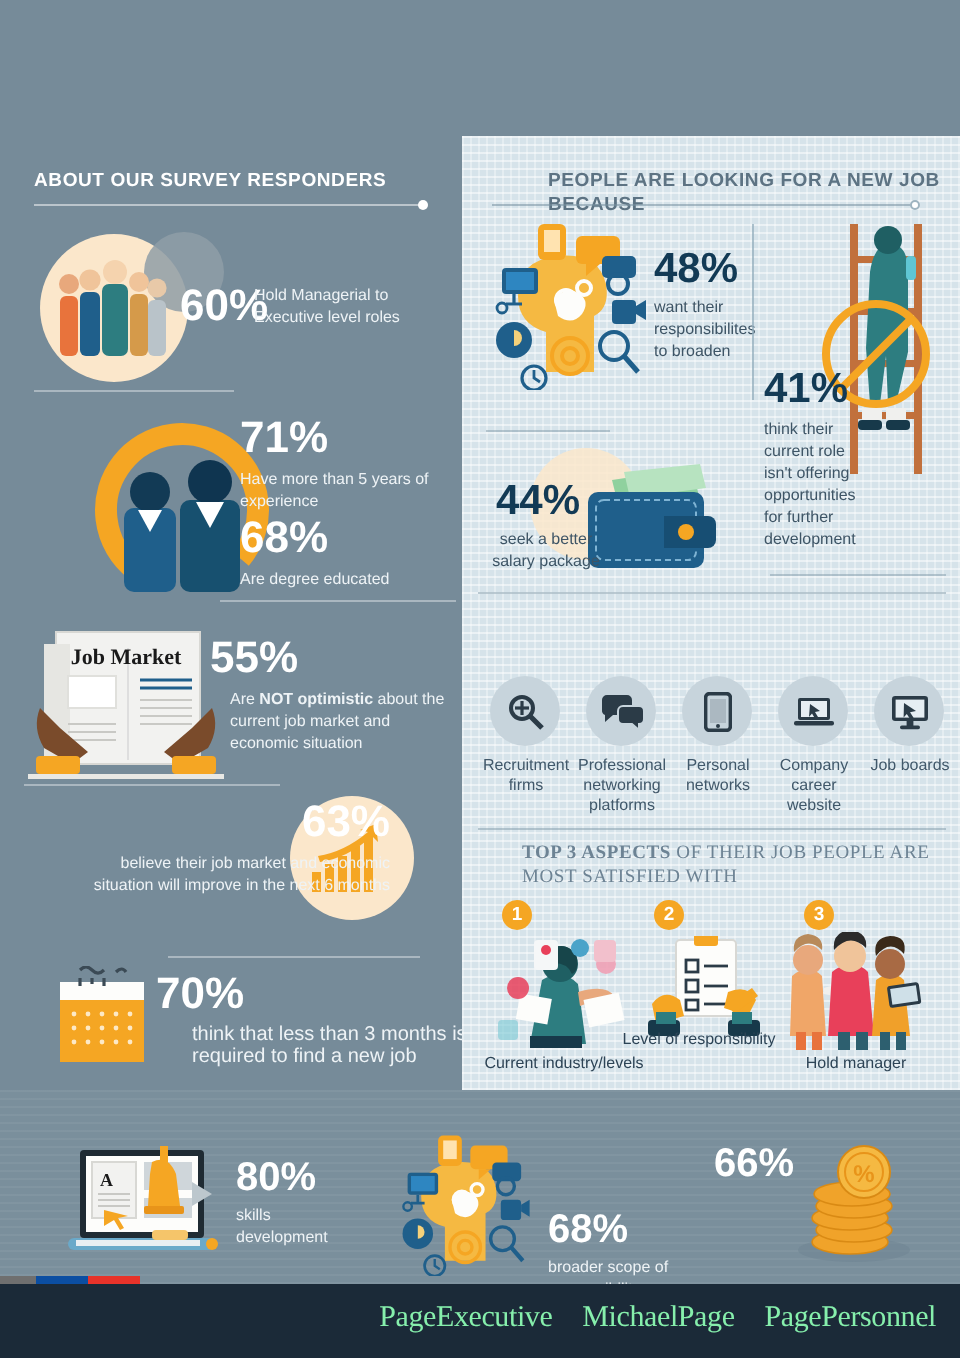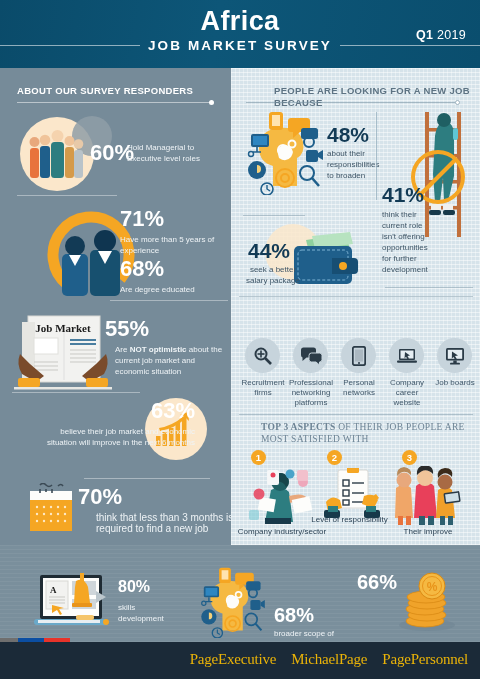--- a/index.html
+++ b/index.html
@@ -55,21 +55,21 @@
     background: #7a8f9c;
     background-image: repeating-linear-gradient(0deg, rgba(255,255,255,.05) 0 1px, transparent 1px 4px);
   }
   .footer {
     position: absolute; left: 0; top: 642px; width: 480px; height: 37px;
     background: #1b2a38;
   }
   .footer-logos {
     position: absolute; right: 12px; top: 9px;
     display: flex; gap: 15px; align-items: baseline;
-    font-family: "Liberation Serif", serif; color: #eab308;
+    font-family: "Liberation Serif", serif; color: #86efac;
     font-size: 15px; letter-spacing: -0.2px; text-align: center;
   }
   .swatches { position: absolute; left: 0; top: 638px; display: flex; height: 9px; }
   .sw { width: 18px; height: 9px; }
   .sw.g { background: #6f6f6f; }
   .sw.b { background: #0b4ea2; width: 26px;}
   .sw.r { background: #e8332a; width: 26px;}
 
   
   .sec-title {
@@ -114,32 +114,20 @@
     display: flex; align-items: center; justify-content: center;
   }
   .cream-circle { position: absolute; border-radius: 50%; background: #fbe7cb; }
   svg { display: block; }
 </style>
 </head>
 <body>
 
 <div class="page">
 
-  <div class="header">
-    <div class="header-title">Africa</div>
-    <div class="header-sub-wrap">
-      <div class="hline"></div>
-      <div class="header-sub">JOB MARKET SURVEY</div>
-      <div class="hline short"></div>
-    </div>
-    <div class="header-quarter">
-      <b>Q1</b>
-      <span>2019</span>
-    </div>
-  </div>
 
   <div class="left-panel"></div>
 
   <div class="sec-title light" style="left:17px; top:85px; width:210px;">ABOUT OUR SURVEY RESPONDERS</div>
   <div class="sec-rule light" style="left:17px; top:102px; width:194px;"></div>
   <div class="sec-dot light" style="left:209px; top:100px;"></div>
 
   <div class="cream-circle" style="left:20px; top:117px; width:74px; height:74px;"></div>
   <div style="position:absolute; left:72px; top:116px; width:40px; height:40px; border-radius:50%; background:#8f9ea7; opacity:.85;"></div>
   <svg style="position:absolute; left:26px; top:124px;" width="62" height="60" viewBox="0 0 62 60">
@@ -294,21 +282,21 @@
       <circle cx="42" cy="68" r="4" fill="none" stroke="#f5a623" stroke-width="2"></circle>
       <circle cx="64" cy="63" r="7" fill="none" stroke="#1f5f8b" stroke-width="2"></circle>
       <line x1="69" y1="68" x2="76" y2="76" stroke="#1f5f8b" stroke-width="2.5"></line>
       <circle cx="24" cy="79" r="6" fill="none" stroke="#1f5f8b" stroke-width="1.6"></circle>
       <path d="M24 75 v4 l3 2" stroke="#1f5f8b" stroke-width="1.4" fill="none"></path>
       <circle cx="8" cy="44" r="2.5" fill="none" stroke="#1f5f8b" stroke-width="1.4"></circle>
       <circle cx="33" cy="10" r="0"></circle>
     </g>
   </svg>
   <div class="pct navy" style="position:absolute; left:327px; top:124px; font-size:21px;">48%</div>
-  <div class="desc dark" style="position:absolute; left:327px; top:148px; width:58px; font-size:8px;">about their responsibilities to broaden</div>
+  <div class="desc dark" style="position:absolute; left:327px; top:148px; width:58px; font-size:8px;">want their responsibilites to broaden</div>
 
   <div class="v-div" style="left:376px; top:112px; height:88px;"></div>
 
   <svg style="position:absolute; left:415px; top:112px;" width="62" height="128" viewBox="0 0 62 128">
     <g>
       <rect x="10" y="0" width="4" height="125" fill="#c1703c"></rect>
       <rect x="42" y="0" width="4" height="125" fill="#c1703c"></rect>
       <g fill="#c1703c">
         <rect x="12" y="16" width="32" height="3.5"></rect>
           <rect x="12" y="42" width="32" height="3.5"></rect>
@@ -414,21 +402,21 @@
       <circle cx="14" cy="26" r="5.5" fill="#e8405a" opacity=".85"></circle>
       <circle cx="58" cy="14" r="5" fill="#f0a0b5" opacity=".9"></circle>
       <rect x="22" y="2" width="12" height="15" rx="2" fill="#f5f7f8"></rect>
       <circle cx="28" cy="7" r="2.5" fill="#e8405a"></circle>
       <circle cx="45" cy="6" r="4.5" fill="#4aa3c9"></circle>
       <rect x="52" y="2" width="11" height="11" rx="2" fill="#f2c0cc"></rect>
       <rect x="4" y="42" width="10" height="10" rx="2" fill="#7ac9d4" opacity=".6"></rect>
       <rect x="20" y="50" width="26" height="6" fill="#17394a"></rect>
     </g>
   </svg>
-  <div class="asp-label" style="position:absolute; left:236px; top:527px; width:92px;">Company industry/sector</div>
+  <div class="asp-label" style="position:absolute; left:236px; top:527px; width:92px;">Current industry/levels</div>
 
   <div class="num-badge" style="left:327px; top:450px;">2</div>
   <svg style="position:absolute; left:320px; top:468px;" width="68" height="58" viewBox="0 0 68 58">
     <g>
       <rect x="18" y="2" width="30" height="38" rx="2" fill="#fdfdfb" stroke="#d8d8d4"></rect>
       <rect x="27" y="-1" width="12" height="6" rx="1.5" fill="#f5a623"></rect>
       <g>
         <rect x="23" y="12" width="6" height="6" fill="none" stroke="#2b3b47" stroke-width="1.4"></rect>
         <rect x="23" y="22" width="6" height="6" fill="none" stroke="#2b3b47" stroke-width="1.4"></rect>
         <rect x="23" y="32" width="6" height="5" fill="none" stroke="#2b3b47" stroke-width="1.4"></rect>
@@ -463,21 +451,21 @@
       <rect x="40" y="50" width="6" height="9" fill="#2d5f6f"></rect>
       <path d="M50 24 q8 -6 14 0 l3 28 -19 0 z" fill="#f0a02a"></path>
       <circle cx="57" cy="16" r="7.5" fill="#a86a44"></circle>
       <path d="M50 12 q7 -9 14 -1 q2 -9 -7 -9 q-9 1 -7 10 z" fill="#3a2a1a"></path>
       <rect x="52" y="50" width="5" height="9" fill="#2d5f6f"></rect>
       <rect x="60" y="50" width="5" height="9" fill="#2d5f6f"></rect>
       <rect x="56" y="26" width="16" height="11" rx="1.5" fill="#2b3b47" transform="rotate(-8 64 31)"></rect>
       <rect x="57.5" y="27.5" width="13" height="8" fill="#cfe0e8" transform="rotate(-8 64 31)"></rect>
     </g>
   </svg>
-  <div class="asp-label" style="position:absolute; left:386px; top:527px; width:84px;">Their improve</div>
+  <div class="asp-label" style="position:absolute; left:386px; top:527px; width:84px;">Hold manager</div>
 
   <div class="bottom-panel"></div>
 
   <svg style="position:absolute; left:32px; top:573px;" width="78" height="58" viewBox="0 0 78 58">
     <g>
       <rect x="8" y="2" width="62" height="44" rx="2" fill="#1f2b33"></rect>
       <rect x="11" y="5" width="56" height="38" fill="#fdfdfb"></rect>
       <rect x="14" y="8" width="22" height="28" fill="#f2f2f0" stroke="#d8d8d4"></rect>
       <text x="18" y="20" font-family="Liberation Serif, serif" font-size="9" font-weight="bold" fill="#1a1a1a">A</text>
       <g stroke="#c9c9c5" stroke-width="1">
@@ -491,21 +479,21 @@
       <path d="M44 8 q8 -4 12 6 l2 16 -16 0 l1 -16 z" fill="#f5a623"></path>
       <rect x="48" y="0" width="4" height="8" fill="#f5a623"></rect>
       <rect x="40" y="30" width="20" height="4" rx="1" fill="#e8941a"></rect>
       <path d="M64 18 l10 6 -10 6 z" fill="#bcc7cd"></path>
       <rect x="2" y="46" width="74" height="6" rx="3" fill="#6aa9c9"></rect>
       <rect x="6" y="47" width="62" height="3" fill="#e8eef2"></rect>
       <circle cx="74" cy="49" r="3" fill="#f5a623"></circle>
       <rect x="44" y="42" width="18" height="5" rx="2" fill="#f5c56a"></rect>
     </g>
   </svg>
-  <div class="pct white" style="position:absolute; left:118px; top:579px; font-size:16px;">80%</div>
+  <div class="pct white" style="position:absolute; left:118px; top:579px; font-size:20px;">80%</div>
   <div class="desc white" style="position:absolute; left:118px; top:602px; width:60px; font-size:8px;">skills development</div>
 
   <svg style="position:absolute; left:196px; top:566px;" width="80" height="72" viewBox="0 0 92 85">
     <g>
       <path d="M30 76 L30 56 Q16 52 16 38 Q16 20 36 18 Q56 16 60 32 Q62 44 54 48 L54 76 Z" fill="#f5b942"></path>
       <path d="M34 40 q6 -8 13 -3 q5 4 1 10 q-5 6 -12 1 z" fill="#fdfdfb"></path>
       <circle cx="49" cy="34" r="3.5" fill="none" stroke="#fdfdfb" stroke-width="2"></circle>
       <circle cx="40" cy="40" r="5" fill="none" stroke="#fdfdfb" stroke-width="2"></circle>
       <rect x="26" y="2" width="14" height="18" rx="3" fill="#f5a623"></rect>
       <rect x="29" y="5" width="8" height="11" fill="#ffe3b0"></rect>

